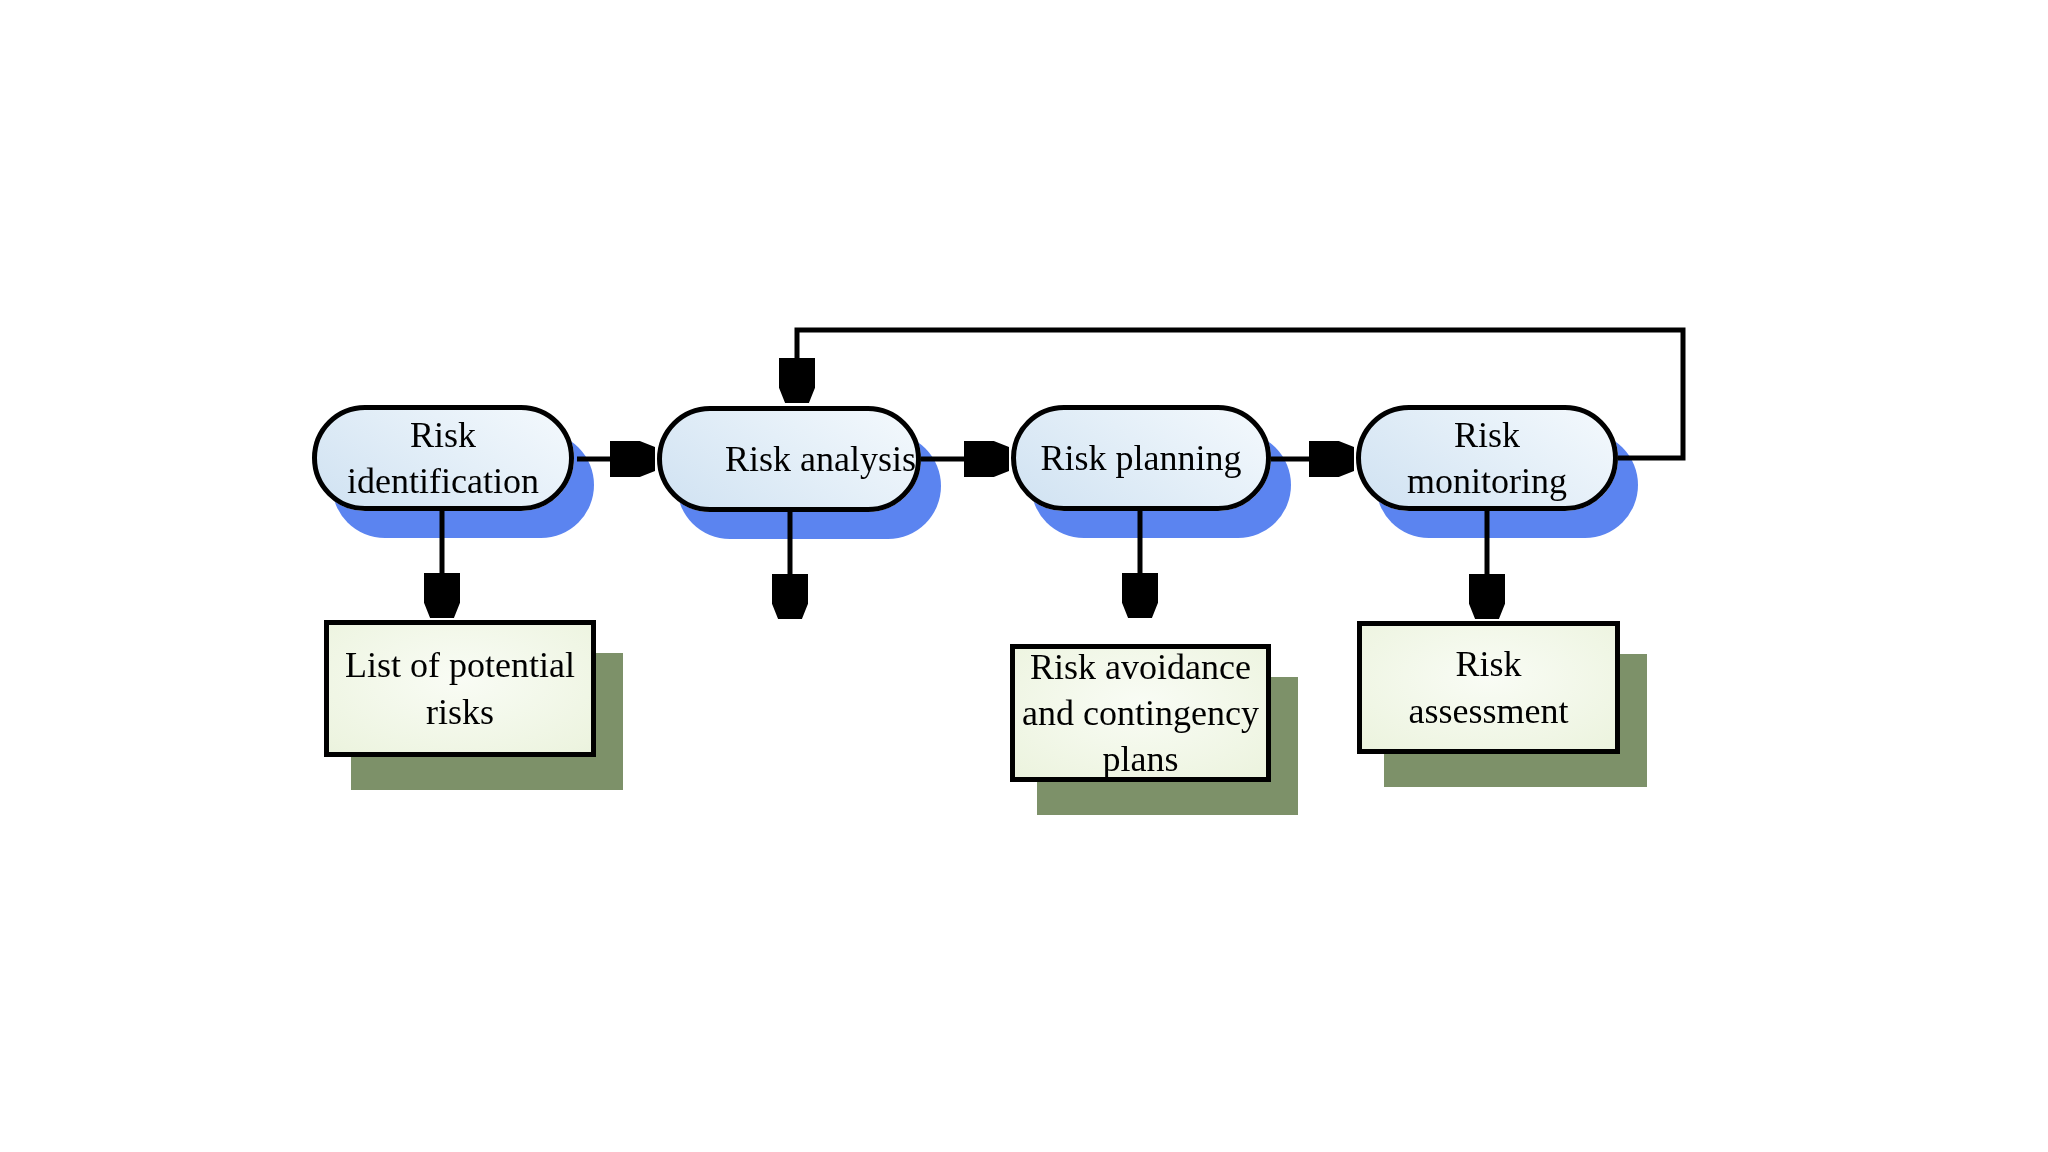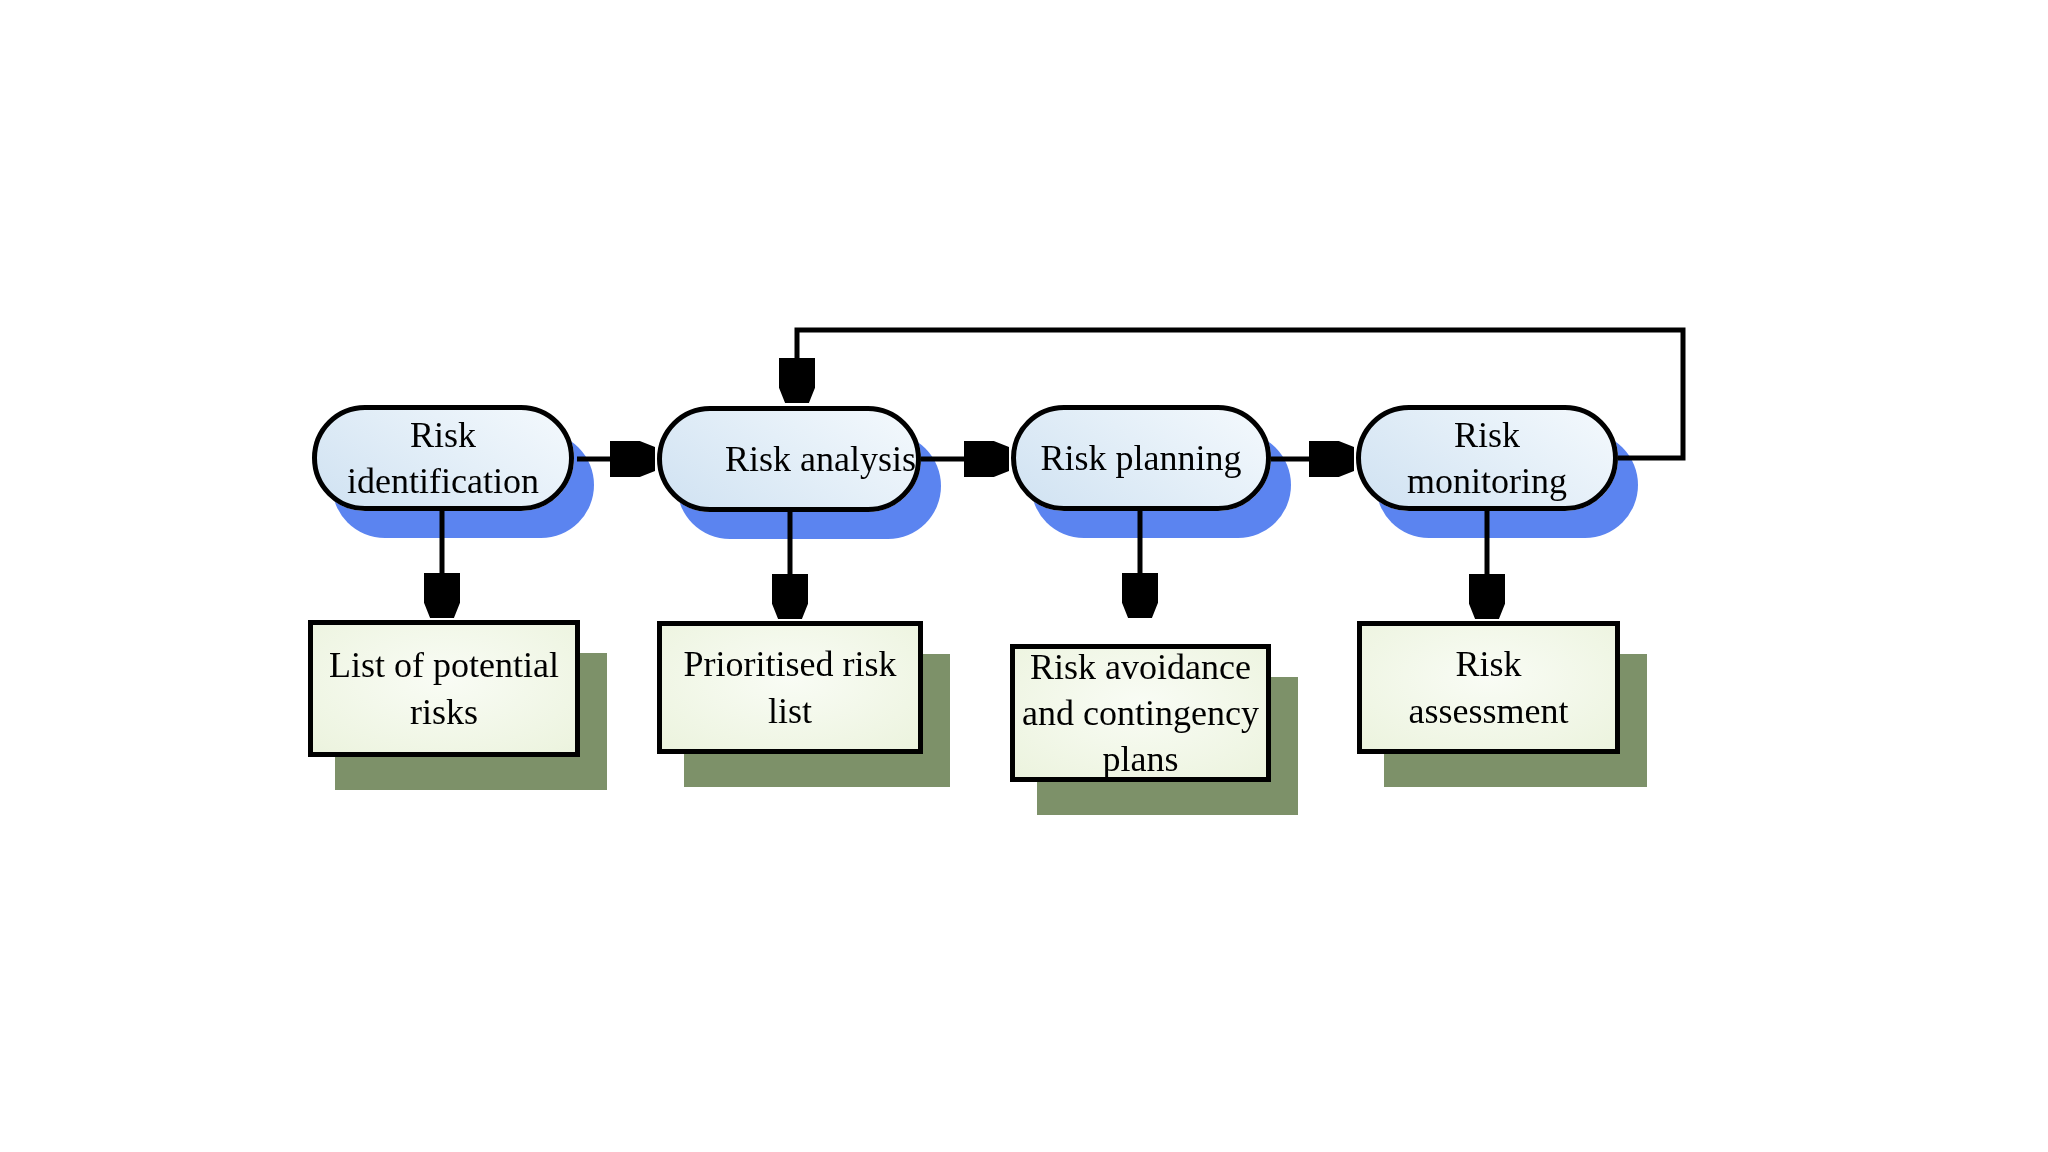--- a/index.html
+++ b/index.html
@@ -77,29 +77,25 @@
 
   <div class="pill" style="left:1011px; top:405px; width:260px;align-items:center;">
     <span class="node-label">Risk planning</span>
   </div>
 
   <div class="pill" style="left:1356px; top:405px; width:262px;">
     <span class="node-label">Risk
 monitoring</span>
   </div>
 
-  <div class="obox" style="left:308px; top:620px; width:272px; height:137px;align-items:center;">
+  <div class="obox" style="left:324px; top:620px; width:272px; height:137px;align-items:center;">
     <span class="node-label">List of potential
 risks</span>
   </div>
 
-  <div class="obox" style="left:657px; top:621px; width:266px; height:133px;">
-    <span class="node-label">Prioritised risk
-list</span>
-  </div>
 
   <div class="obox" style="left:1010px; top:644px; width:261px; height:138px;">
     <span class="node-label">Risk avoidance
 and contingency
 plans</span>
   </div>
 
   <div class="obox" style="left:1357px; top:621px; width:263px; height:133px;">
     <span class="node-label">Risk
 assessment</span>

